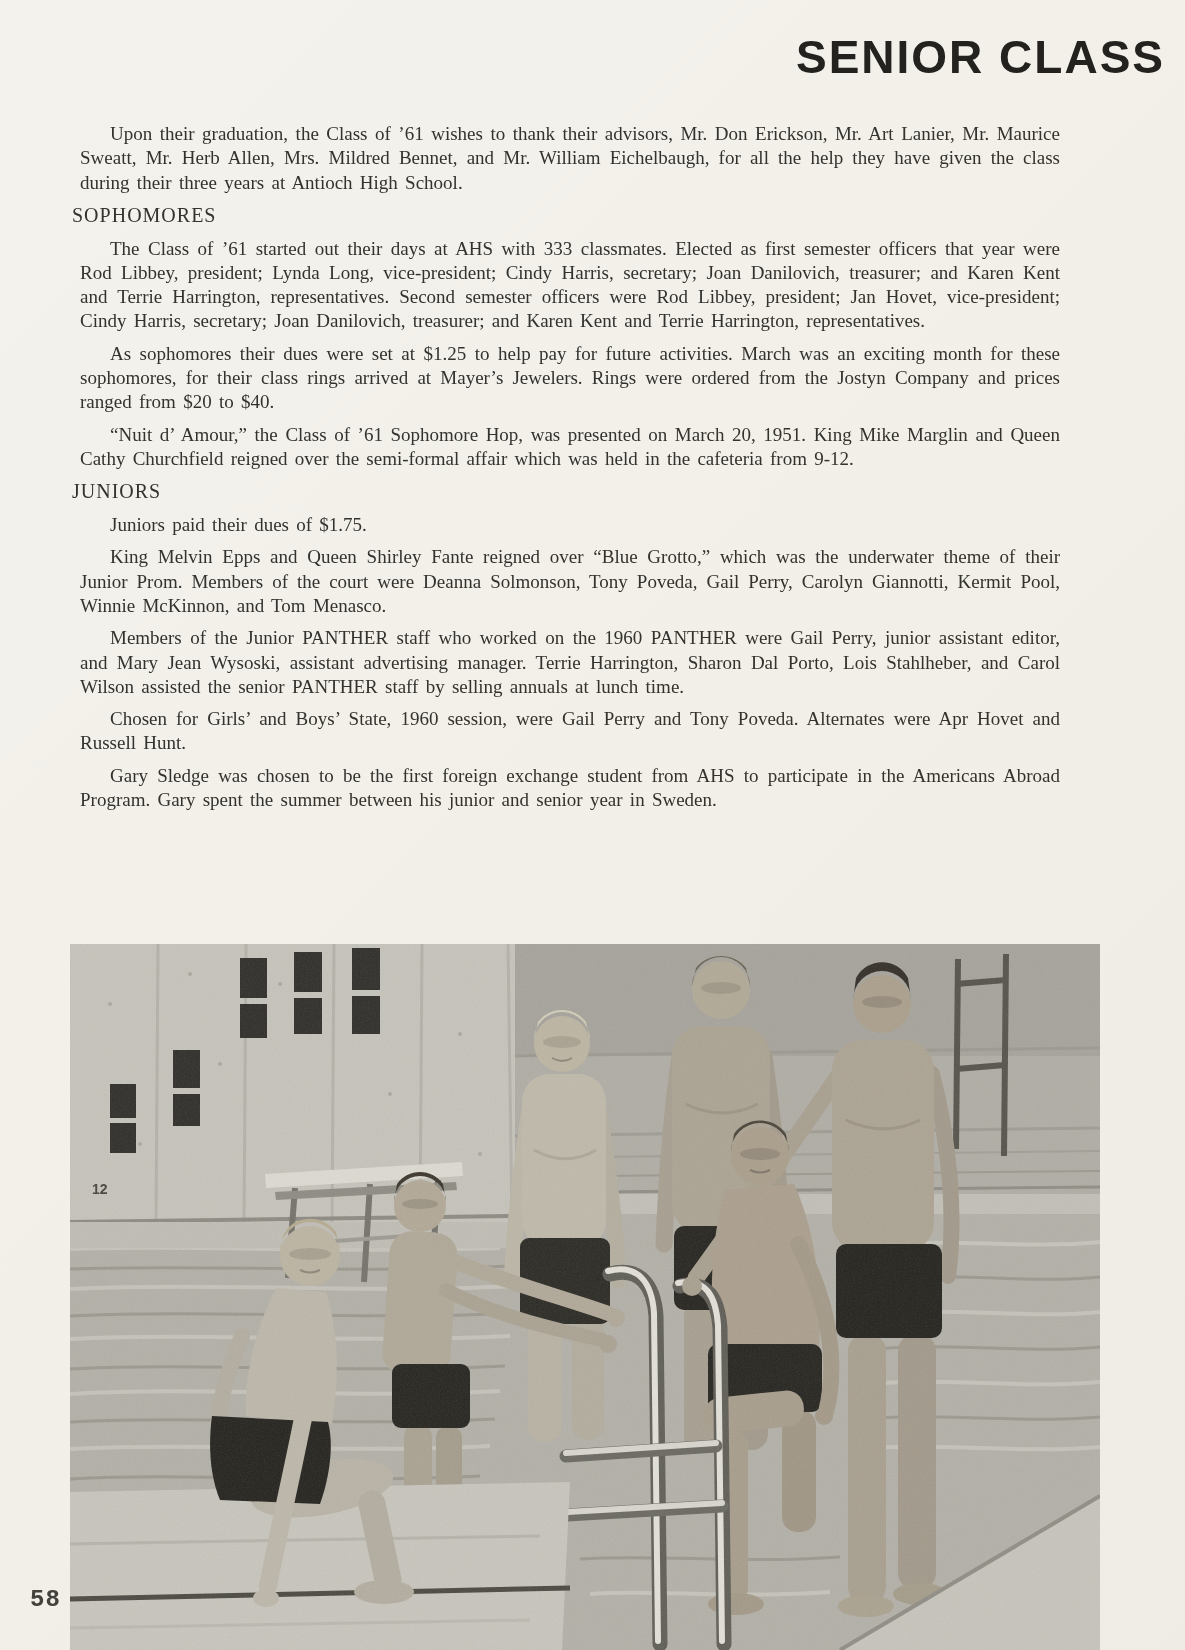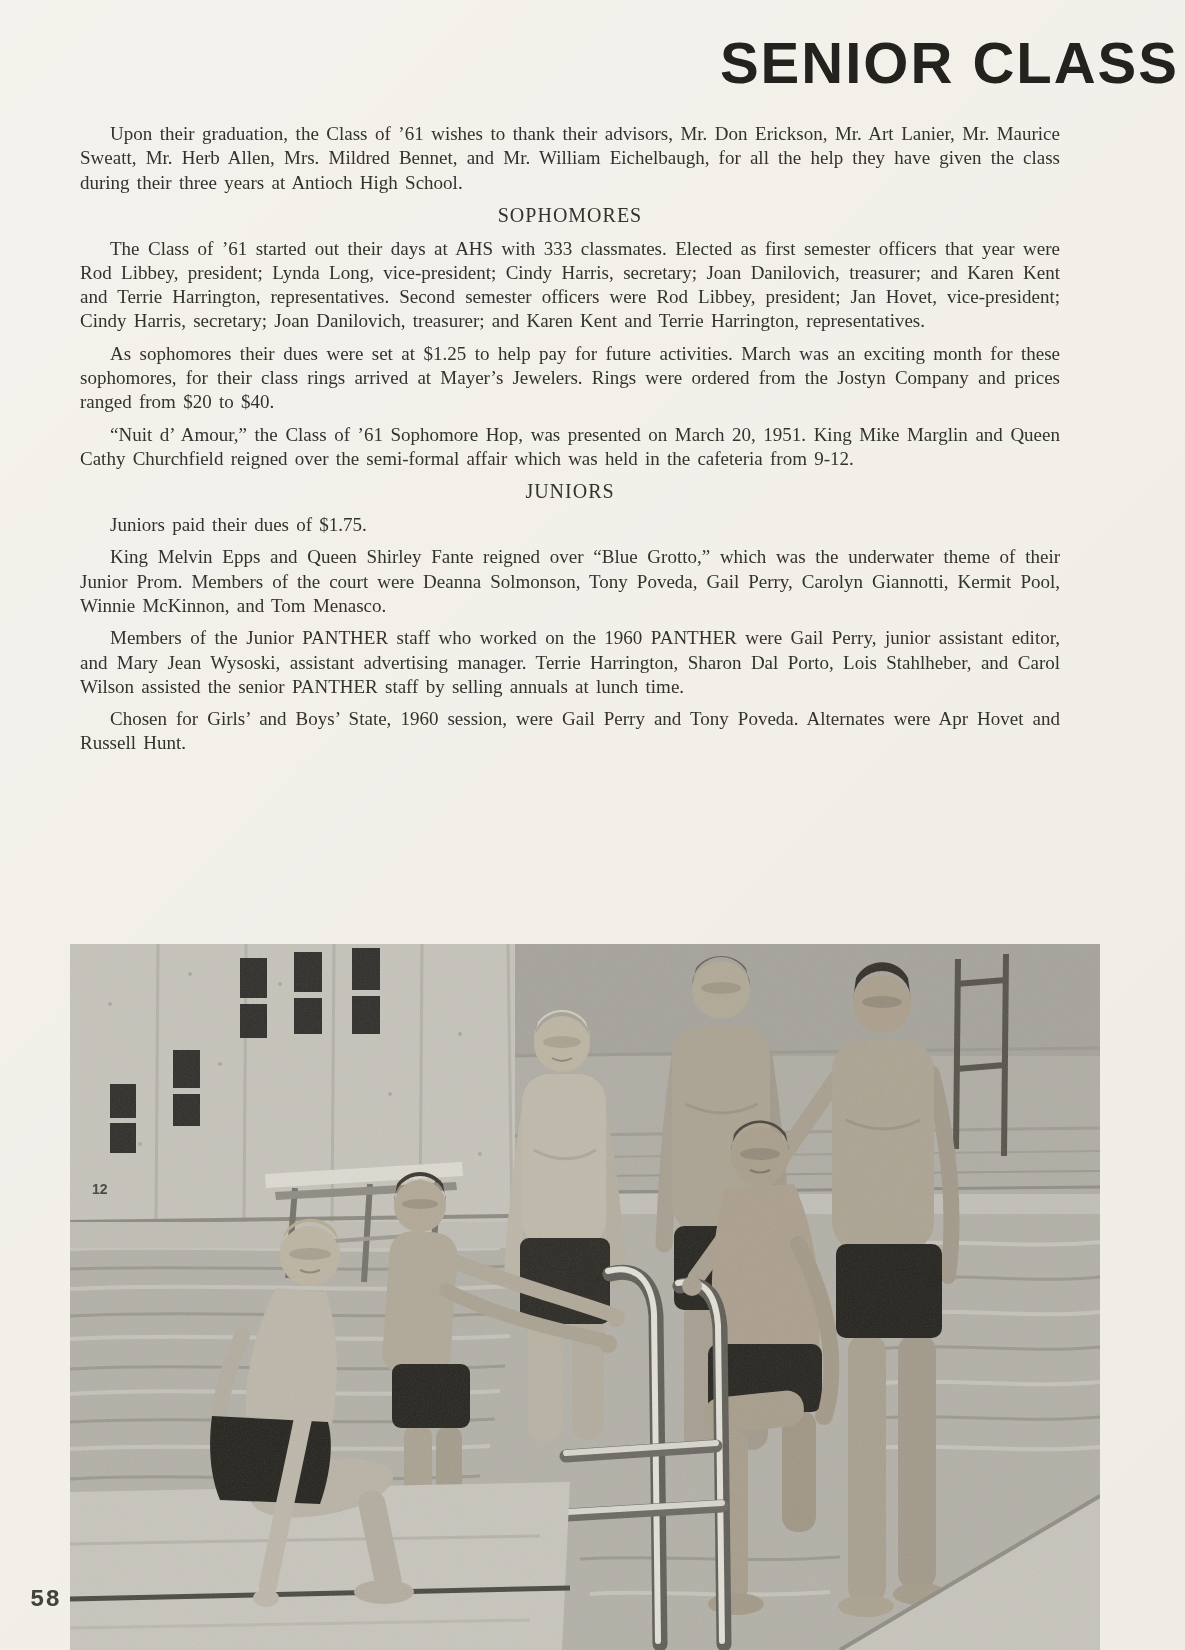--- a/index.html
+++ b/index.html
@@ -2,34 +2,34 @@
 <html><head>
 <meta charset="utf-8">
 <style>
   html,body{margin:0;padding:0;}
   body{
     width:1185px;height:1650px;position:relative;overflow:hidden;
     background:linear-gradient(135deg,#f4f2ec 0%,#f1efe8 55%,#eeece5 100%);
     font-family:"Liberation Serif", serif;
   }
   .page-title{
-    position:absolute;top:34px;right:6px;margin:0;
+    position:absolute;top:34px;right:20px;margin:0;
     font-family:"Liberation Sans", sans-serif;
-    font-weight:700;font-size:58px;line-height:1;letter-spacing:2px;
+    font-weight:700;font-size:46px;line-height:1;letter-spacing:2px;
     color:#24221e;
   }
   .article{
     position:absolute;left:72px;top:114px;width:996px;
     font-size:19px;line-height:1.28;color:#34322d;
     text-align:justify;word-spacing:2.5px;
   }
   .article p{margin:8px;text-indent:30px;}
   .section-heading{
     margin:1px 0;font-size:20px;font-weight:400;letter-spacing:1px;
-    text-align:center;color:#34322d;
+    color:#34322d;
   }
   .photo{
     position:absolute;left:70px;top:944px;width:1030px;height:706px;
     background:#c1bfb7;overflow:hidden;
   }
   .photo svg{display:block;}
   .page-number{
     position:absolute;left:30px;top:1586px;margin:0;
     font-family:Liberation Mono, monospace;font-weight:700;
     font-size:24px;color:#43413c;letter-spacing:1px;
@@ -44,20 +44,21 @@
   <p>Upon their graduation, the Class of ’61 wishes to thank their advisors, Mr. Don Erickson, Mr. Art Lanier, Mr. Maurice Sweatt, Mr. Herb Allen, Mrs. Mildred Bennet, and Mr. William Eichelbaugh, for all the help they have given the class during their three years at Antioch High School.</p>
   <h2 class="section-heading">SOPHOMORES</h2>
   <p>The Class of ’61 started out their days at AHS with 333 classmates.  Elected as first semester officers that year were Rod Libbey, president; Lynda Long, vice-president; Cindy Harris, secretary; Joan Danilovich, treasurer; and Karen Kent and Terrie Harrington, representatives.  Second semester officers were Rod Libbey, president; Jan Hovet, vice-president; Cindy Harris, secretary; Joan Danilovich, treasurer; and Karen Kent and Terrie Harrington, representatives.</p>
   <p>As sophomores their dues were set at $1.25 to help pay for future activities.  March was an exciting month for these sophomores, for their class rings arrived at Mayer’s Jewelers.  Rings were ordered from the Jostyn Company and prices ranged from $20 to $40.</p>
   <p>“Nuit d’ Amour,” the Class of ’61 Sophomore Hop, was presented on March 20, 1951.  King Mike Marglin and Queen Cathy Churchfield reigned over the semi-formal affair which was held in the cafeteria from 9-12.</p>
   <h2 class="section-heading">JUNIORS</h2>
   <p>Juniors paid their dues of $1.75.</p>
   <p>King Melvin Epps and Queen Shirley Fante reigned over “Blue Grotto,” which was the underwater theme of their Junior Prom.  Members of the court were Deanna Solmonson, Tony Poveda, Gail Perry, Carolyn Giannotti, Kermit Pool, Winnie McKinnon, and Tom Menasco.</p>
   <p>Members of the Junior PANTHER staff who worked on the 1960 PANTHER were Gail Perry, junior assistant editor, and Mary Jean Wysoski, assistant advertising manager.  Terrie Harrington, Sharon Dal Porto, Lois Stahlheber, and Carol Wilson assisted the senior PANTHER staff by selling annuals at lunch time.</p>
   <p>Chosen for Girls’ and Boys’ State, 1960 session, were Gail Perry and Tony Poveda.  Alternates were Apr Hovet and Russell Hunt.</p>
+  <p>Gary Sledge was chosen to be the first foreign exchange student from AHS to participate in the Americans Abroad Program.  Gary spent the summer between his junior and senior year in Sweden.</p>
 </div>
 
 <div class="photo" role="img" aria-label="Six young men in dark swim trunks standing and crouching around a chrome ladder at the corner of an outdoor swimming pool, with a concrete building and dark windows behind them">
 <svg width="1030" height="706" viewBox="0 0 1030 706" xmlns="http://www.w3.org/2000/svg">
   <defs>
     <filter id="grain" x="0" y="0" width="100%" height="100%">
       <feTurbulence type="fractalNoise" baseFrequency="0.75" numOctaves="2" stitchTiles="stitch"></feTurbulence>
       <feColorMatrix type="saturate" values="0"></feColorMatrix>
       <feComponentTransfer>
             <feFuncA type="linear" slope="0.14" intercept="0"></feFuncA>

